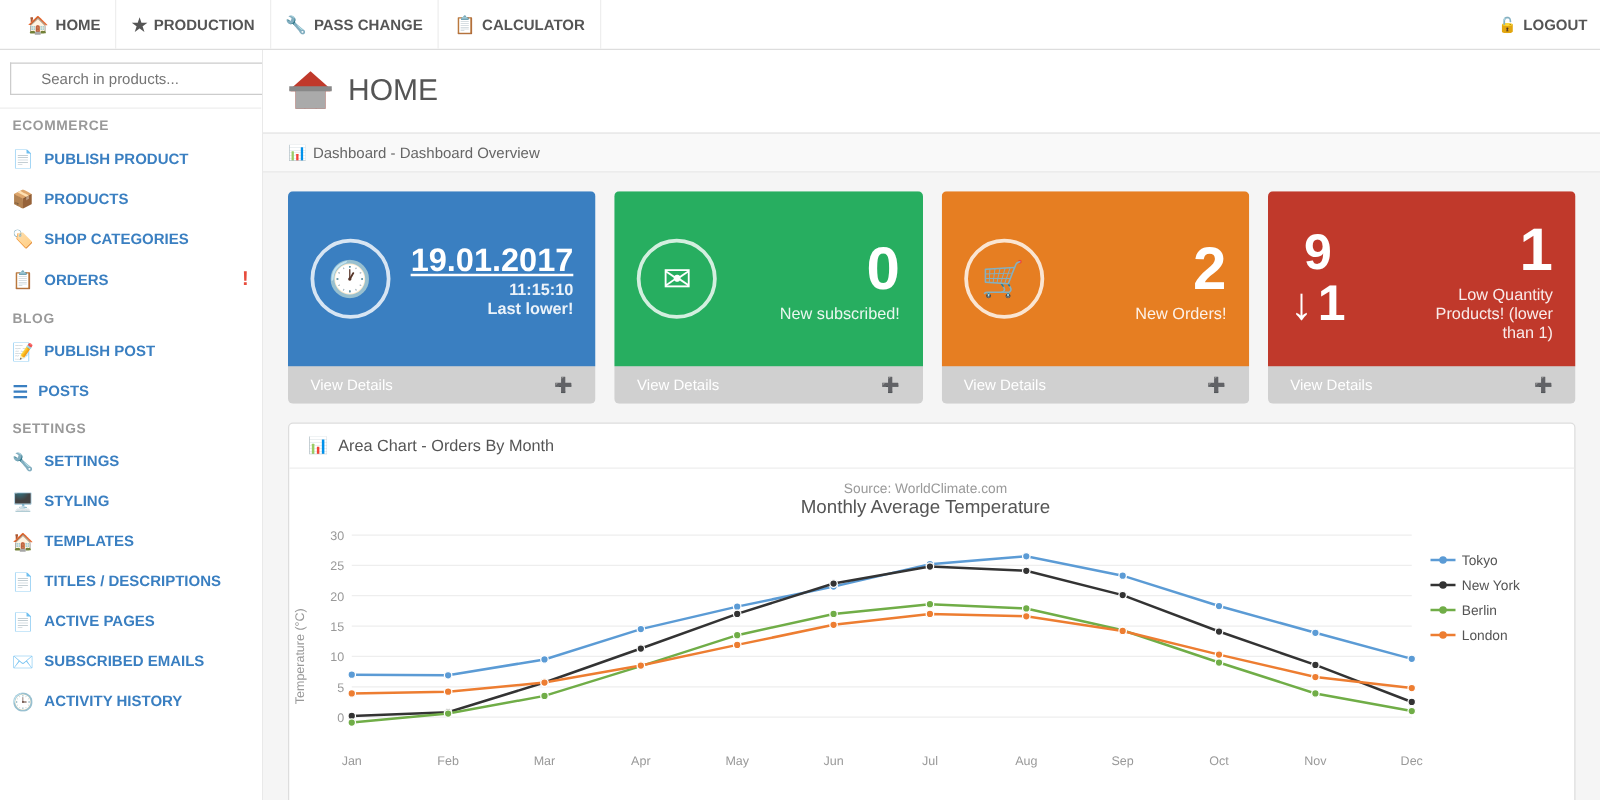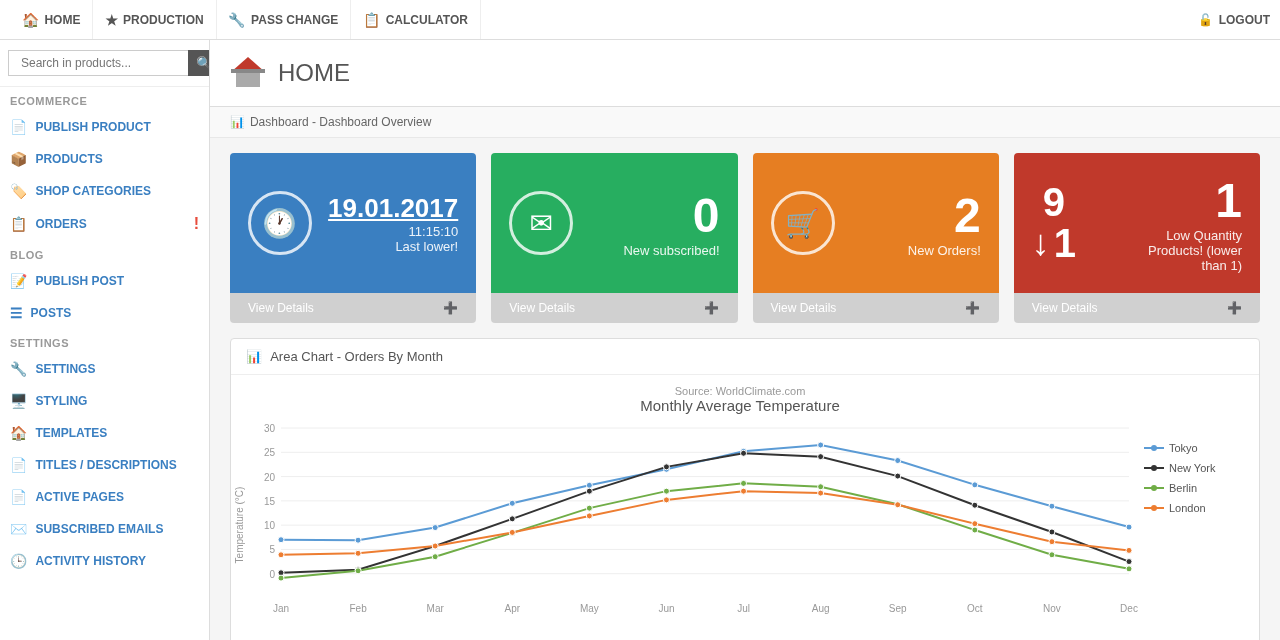--- a/index.html
+++ b/index.html
@@ -53,21 +53,21 @@
     }
     #search-box {
       display: flex;
       padding: 10px 8px;
       border-bottom: 1px solid #eee;
     }
     #search-box input {
       flex: 1;
       border: 1px solid #ccc;
       border-right: none;
-      padding: 5px 12px;
+      padding: 5px 24px;
       font-size: 12px;
       outline: none;
     }
     #search-box button {
       background: #555;
       border: none;
       color: #fff;
       padding: 5px 8px;
       cursor: pointer;
     }
@@ -199,20 +199,21 @@
     
     .card-date-big {
       font-size: 26px;
       font-weight: bold;
       color: #fff;
       text-decoration: underline;
     }
     .card-date-sub {
       font-size: 13px;
       color: rgba(255,255,255,0.9);
+      font-weight: bold;
     }
     
     .card-numbers-91 {
       display: flex;
       flex-direction: column;
       align-items: center;
     }
 
     
     #chart-section {

